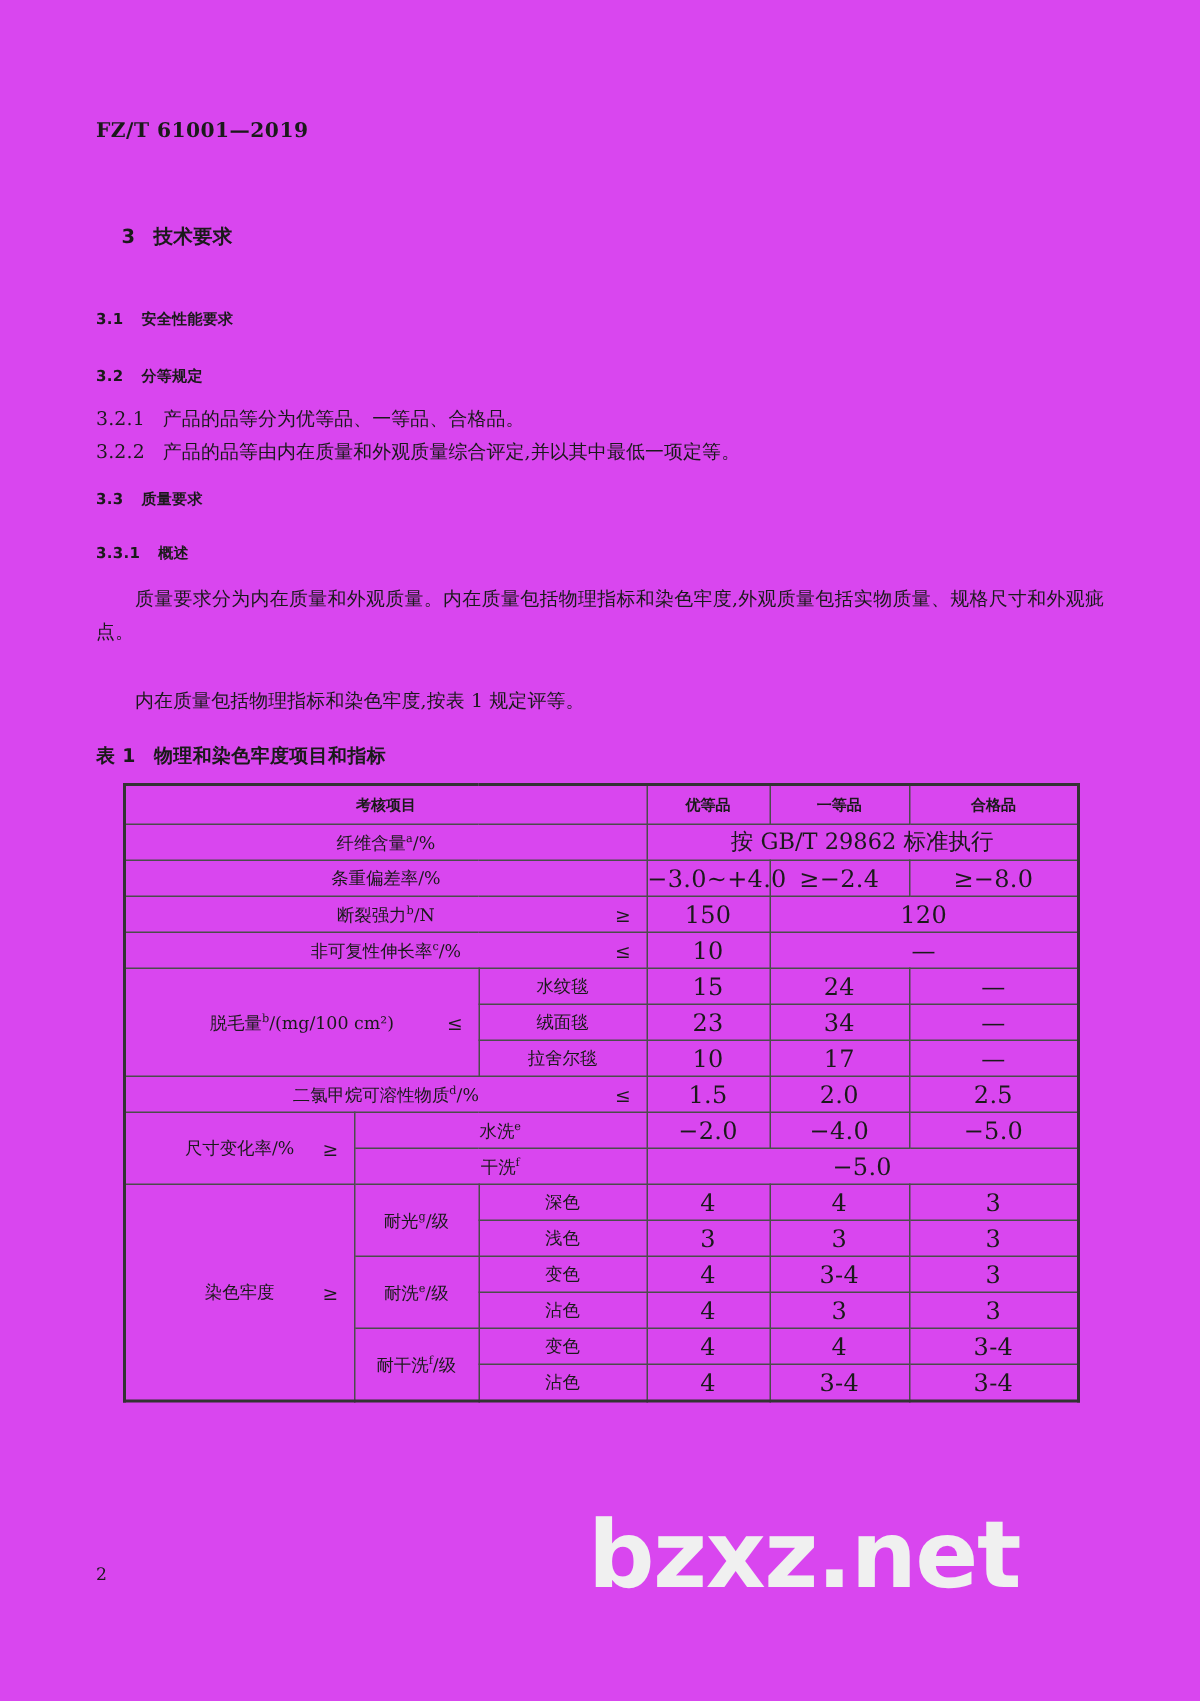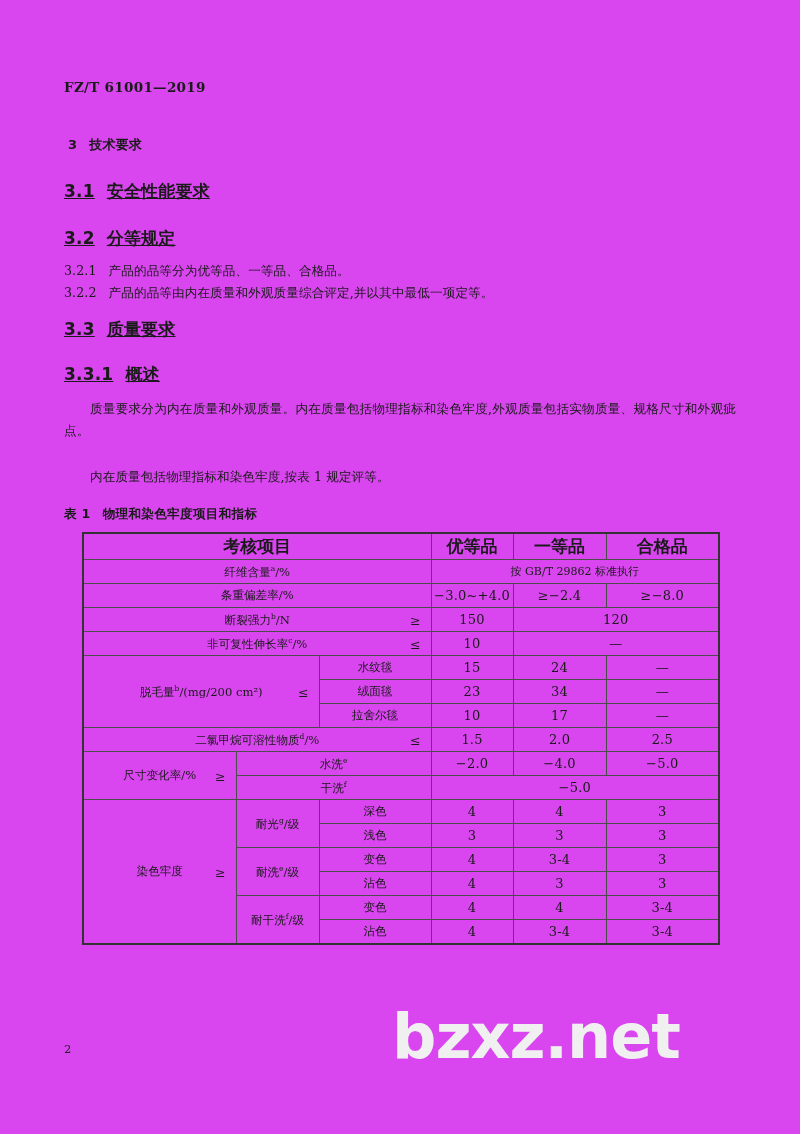--- a/index.html
+++ b/index.html
@@ -51,30 +51,29 @@
     position: absolute;
     left: 64px;
     top: 132px;
     width: 672px;
   }
 
   h2.sec {
     font-family: "DejaVu Sans", "Liberation Sans", sans-serif;
     font-size: 13px;
     font-weight: 700;
-    margin: 4px;
+    margin: 17px;
     letter-spacing: 0.2px;
   }
   h3.sub {
     font-family: "DejaVu Sans", "Liberation Sans", sans-serif;
-    font-size: 17px;
+    font-size: 10px;
     font-weight: 700;
     margin: 0;
     letter-spacing: 0.2px;
-    text-decoration: underline;
   }
   .num-gap { display: inline-block; width: 12px; }
 
   p.body {
     font-size: 12.6px;
     line-height: 22px;
     margin: 0;
     text-align: justify;
     letter-spacing: 0.1px;
   }
@@ -108,21 +107,21 @@
     height: 23px;
     text-align: center;
     vertical-align: middle;
     font-weight: normal;
     font-family: "DejaVu Serif", "Liberation Serif", serif;
   }
   table.spec thead th {
     font-family: "DejaVu Sans", "Liberation Sans", sans-serif;
     font-weight: 700;
     height: 25px;
-    font-size: 17px;
+    font-size: 10px;
   }
   table.spec { border: 2px solid #333; }
 
   td.itemname {
     text-align: left;
     padding-left: 8px;
     font-family: "DejaVu Sans", "Liberation Sans", sans-serif;
     font-weight: 700;
     font-size: 11.6px;
     position: relative;
@@ -142,27 +141,27 @@
     font-size: 11.6px;
   }
   td.midlabel {
     font-family: "DejaVu Sans", "Liberation Sans", sans-serif;
     font-weight: 700;
     font-size: 11.6px;
     margin-left: 42px;
   }
   td.val {
     font-family: "DejaVu Serif", "Liberation Serif", serif;
-    font-size: 13px;
+    font-size: 16px;
     letter-spacing: 0.2px;
   }
   td.spanrow {
     font-family: "DejaVu Sans", "Liberation Sans", sans-serif;
     font-weight: 700;
-    font-size: 11px;
+    font-size: 15px;
     margin-left: 18px;
   }
   sup {
     font-size: 7.5px;
     vertical-align: super;
     font-weight: normal;
   }
 
   .page-num {
     position: absolute;
@@ -261,21 +260,21 @@
           <td class="val" colspan="2">120</td>
         </tr>
 
         <tr>
           <td class="itemname" colspan="3"><span>非可复性伸长率</span><sup>c</sup><span>/%</span><span class="op">≤</span></td>
           <td class="val">10</td>
           <td class="val" colspan="2">—</td>
         </tr>
 
         <tr>
-          <td class="itemname" colspan="2" rowspan="3"><span>脱毛量</span><sup>b</sup><span>/(mg/200 cm²)</span><span class="op">≤</span></td>
+          <td class="itemname" colspan="2" rowspan="3"><span>脱毛量</span><sup>b</sup><span>/(mg/100 cm²)</span><span class="op">≤</span></td>
           <td class="sublabel">水纹毯</td>
           <td class="val">15</td>
           <td class="val">24</td>
           <td class="val">—</td>
         </tr>
         <tr>
           <td class="sublabel">绒面毯</td>
           <td class="val">23</td>
           <td class="val">34</td>
           <td class="val">—</td>

